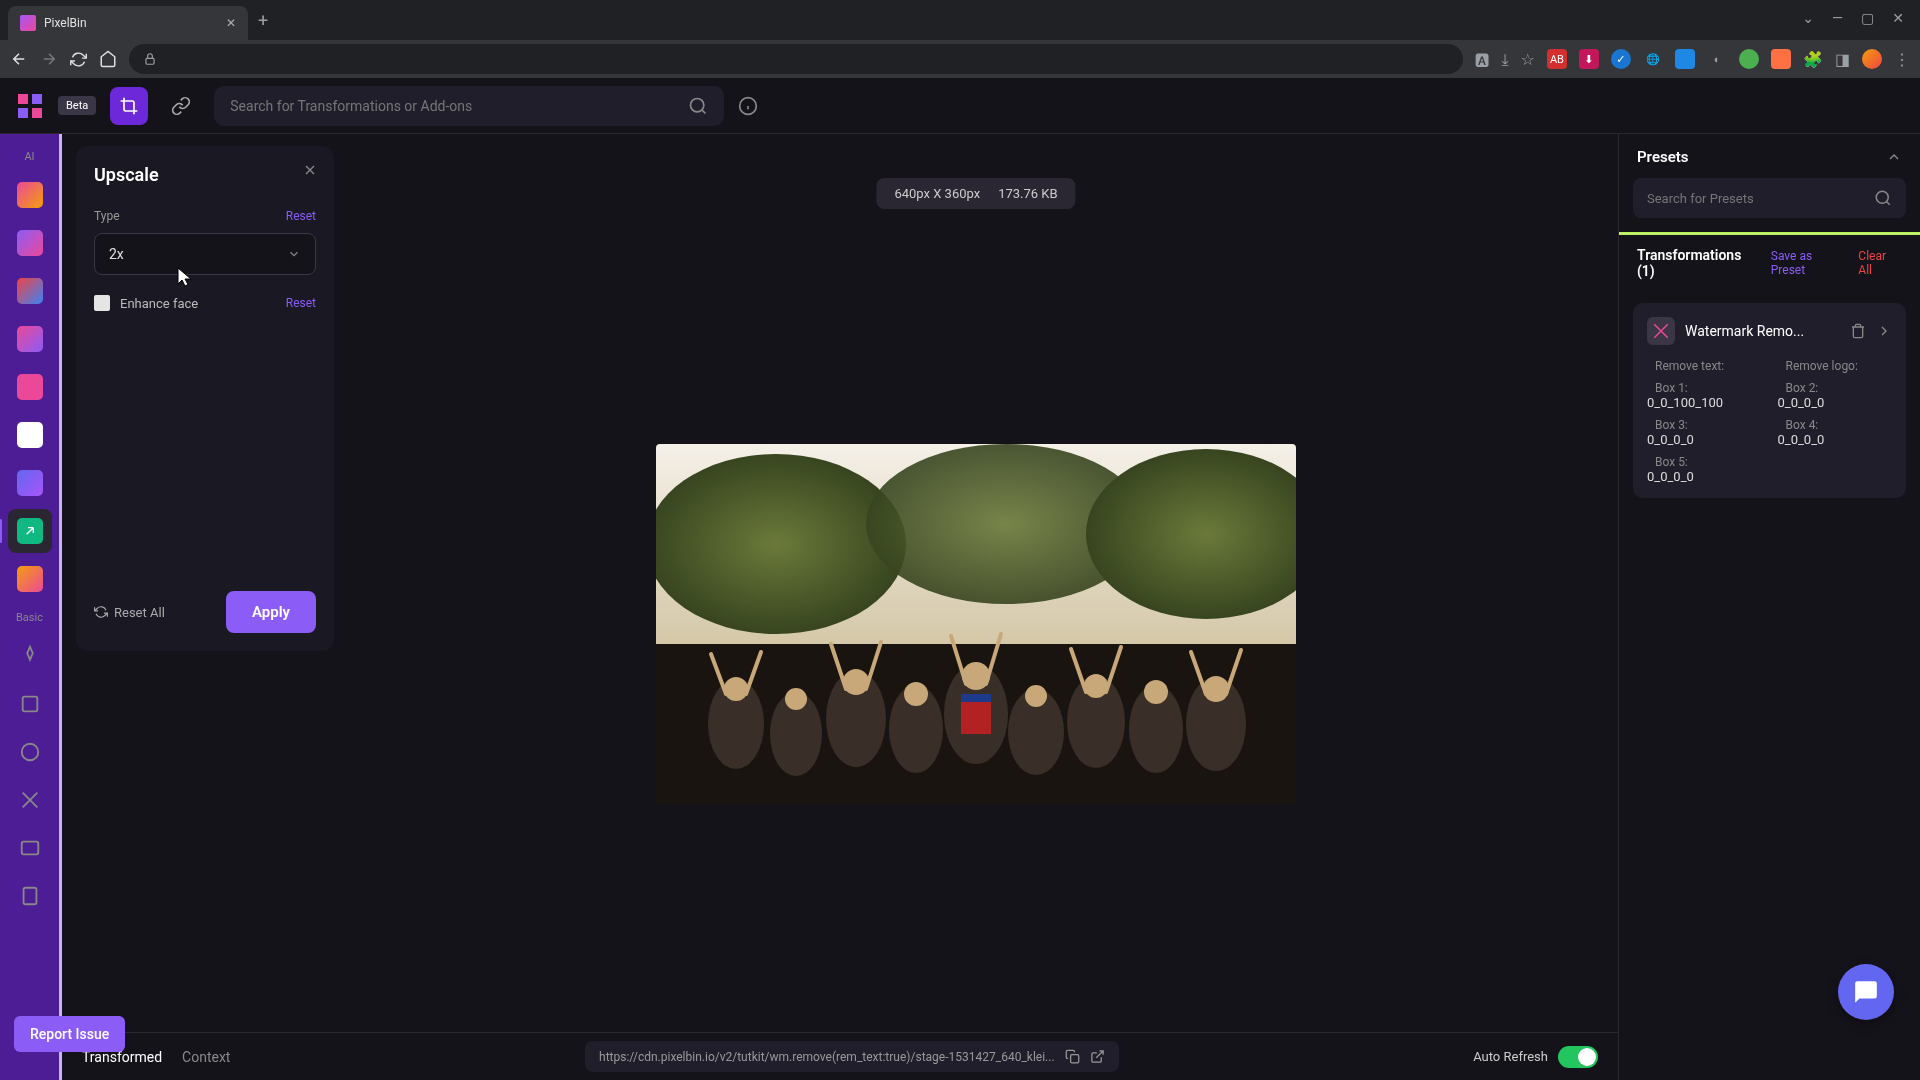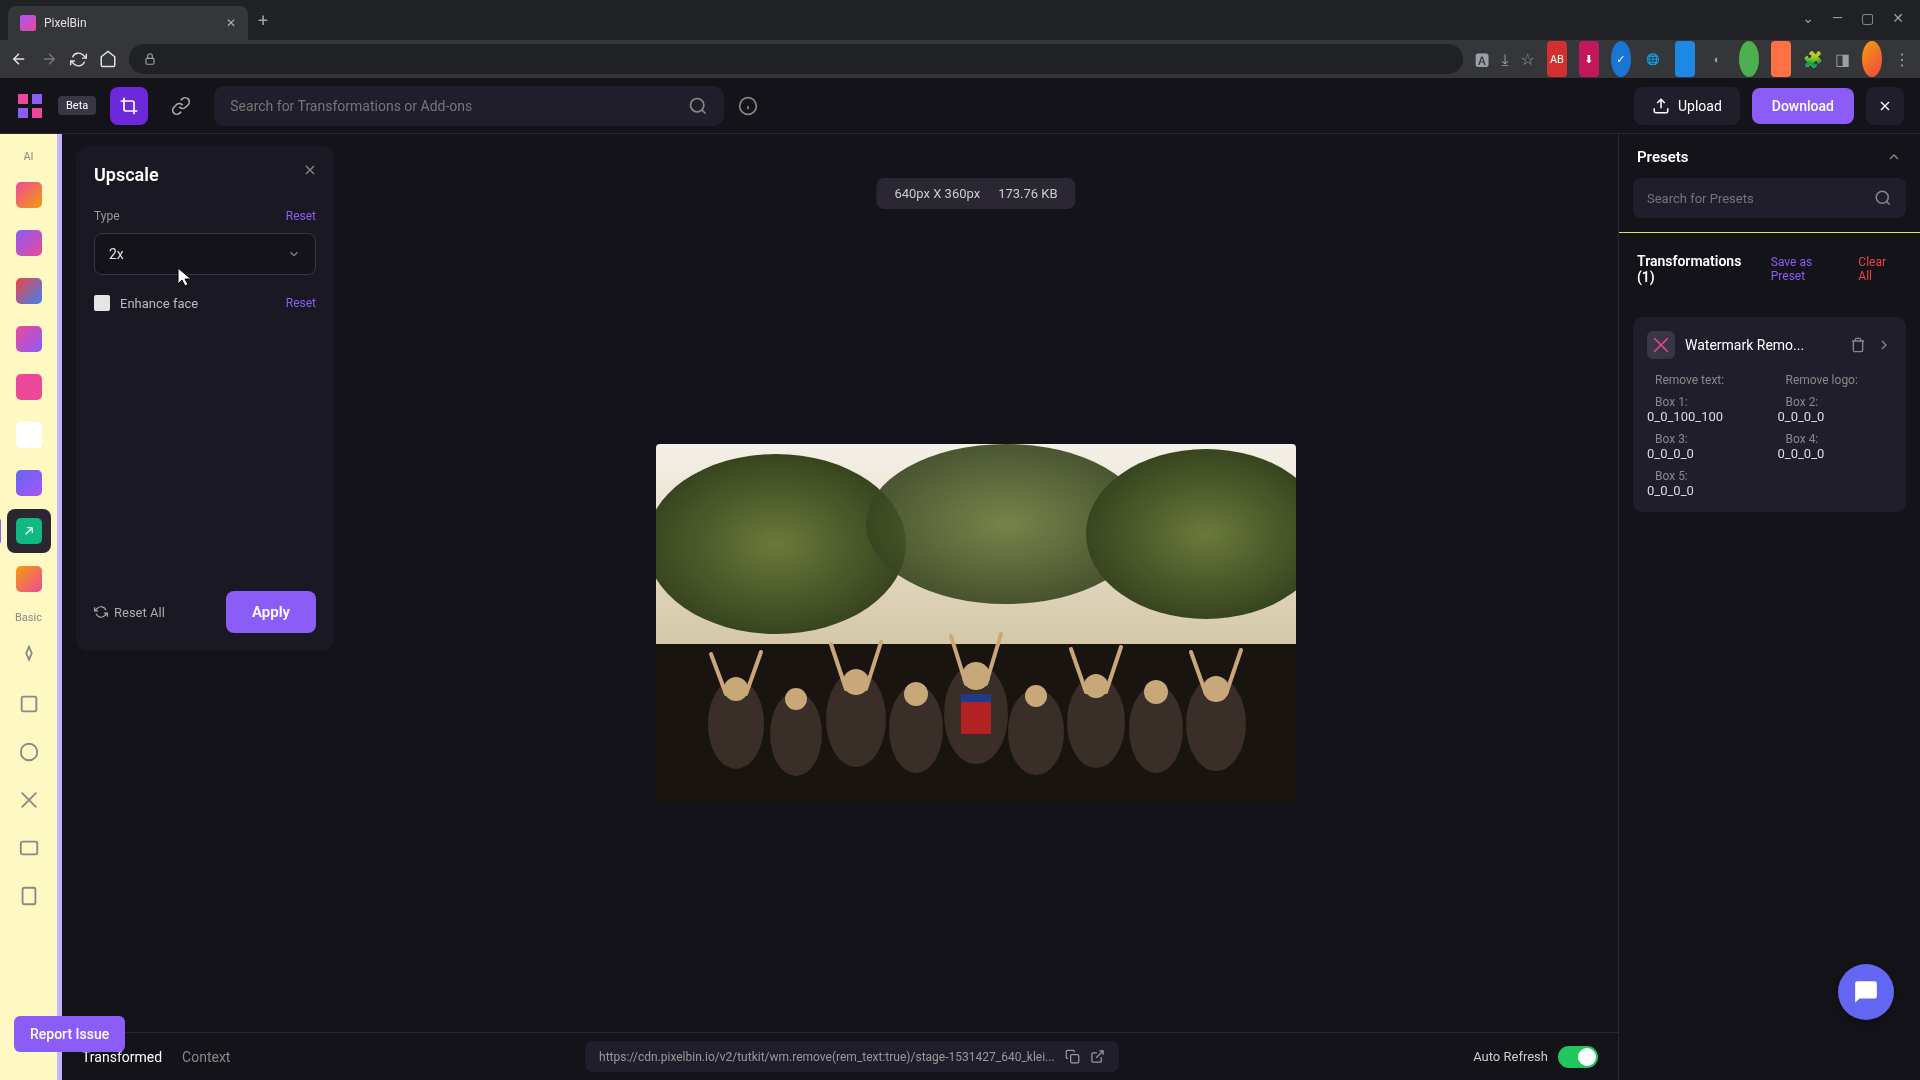--- a/index.html
+++ b/index.html
@@ -10,41 +10,41 @@
 .tab-bar { display: flex; align-items: center; height: 40px; background: #202124; padding-left: 8px; }
 .tab { display: flex; align-items: center; background: #35363a; border-radius: 8px 8px 0 0; padding: 0 12px; height: 34px; margin-top: 6px; font-size: 12px; color: #e0e0e0; gap: 8px; min-width: 240px; }
 .tab-favicon { width: 16px; height: 16px; background: linear-gradient(135deg, #a855f7, #ec4899); border-radius: 2px; }
 .tab-close { margin-left: auto; cursor: pointer; opacity: 0.7; }
 .new-tab { color: #9aa0a6; margin-left: 10px; font-size: 18px; cursor: pointer; }
 .window-controls { position: absolute; right: 0; top: 0; display: flex; gap: 18px; padding: 10px 16px; color: #9aa0a6; font-size: 14px; }
 .nav-bar { display: flex; align-items: center; height: 38px; background: #35363a; padding: 0 10px; gap: 12px; }
 .nav-btn { color: #9aa0a6; cursor: pointer; display:flex; align-items:center; }
 .url-bar { flex: 1; background: #202124; border-radius: 20px; height: 30px; display: flex; align-items: center; padding: 0 14px; font-size: 13px; color: #c0c0c0; gap: 8px; }
 .ext-icons { display: flex; gap: 12px; align-items: center; }
-.ext-icon { width: 20px; height: 36px; border-radius: 4px; display:flex; align-items:center; justify-content:center; font-size:11px; }
+.ext-icon { width: 20px; height: 20px; border-radius: 4px; display:flex; align-items:center; justify-content:center; font-size:11px; }
 
 
 .app-header { height: 56px; background: #15131a; border-bottom: 1px solid #2a2733; display: flex; align-items: center; padding: 0 16px; gap: 14px; }
 .logo { width: 28px; height: 28px; display:flex; align-items:center; justify-content:center; }
 .logo svg { width: 28px; height: 28px; }
 .beta-badge { background: #3a3645; color: #fff; font-size: 11px; padding: 3px 8px; border-radius: 4px; }
 .header-icon-btn { width: 38px; height: 38px; display: flex; align-items: center; justify-content: center; border-radius: 8px; cursor: pointer; }
 .header-icon-btn.active { background: #6d28d9; }
 .search-box { flex: 0 0 510px; background: #211e2b; border-radius: 10px; height: 40px; display: flex; align-items: center; padding: 0 16px; gap: 8px; }
 .search-box input { flex: 1; background: transparent; border: none; outline: none; color: #e0e0e0; font-size: 14px; }
 .header-right { margin-left: auto; display: flex; gap: 12px; align-items: center; }
 .btn-upload { background: #211e2b; color: #fff; padding: 10px 18px; border-radius: 8px; display: flex; align-items: center; gap: 8px; font-size: 14px; cursor: pointer; border:none; }
 .btn-download { background: #8b5cf6; color: #fff; padding: 10px 20px; border-radius: 8px; font-size: 14px; font-weight: 500; cursor: pointer; border:none; }
 .btn-close-app { width: 38px; height: 38px; background: #211e2b; border-radius: 8px; display: flex; align-items: center; justify-content: center; cursor: pointer; }
 
 
 .app-body { display: flex; height: calc(1080px - 78px - 56px); }
 
 
-.icon-rail { width: 62px; background: #fef9c3; border-right: 5px solid #c4b5fd; display: flex; flex-direction: column; align-items: center; padding-top: 10px; gap: 4px; }
+.icon-rail { width: 62px; background: #4c1d95; border-right: 3px solid #c4b5fd; display: flex; flex-direction: column; align-items: center; padding-top: 10px; gap: 4px; }
 .rail-label { font-size: 11px; color: #888; margin: 6px 0; }
 .rail-item { width: 44px; height: 44px; display: flex; align-items: center; justify-content: center; border-radius: 8px; cursor: pointer; position: relative; }
 .rail-item.active { background: #2a2733; }
 .rail-item.active::before { content: ''; position: absolute; left: -9px; top: 10px; bottom: 10px; width: 3px; background: #8b5cf6; border-radius: 2px; }
 .rail-icon { width: 26px; height: 26px; border-radius: 5px; }
 
 
 .options-panel { width: 258px; background: #1a1823; border-radius: 12px; margin: 12px 0 0 14px; padding: 18px; position: relative; height: fit-content; }
 .panel-title { font-size: 18px; font-weight: 600; color: #fff; }
 .panel-close { position: absolute; top: 16px; right: 16px; cursor: pointer; color: #888; }
@@ -75,21 +75,21 @@
 .toggle { width: 40px; height: 22px; background: #22c55e; border-radius: 11px; position: relative; cursor: pointer; }
 .toggle::after { content: ''; position: absolute; right: 2px; top: 2px; width: 18px; height: 18px; background: #fff; border-radius: 50%; }
 
 
 .right-panel { width: 302px; background: #15131a; border-left: 1px solid #2a2733; padding: 14px 0; display: flex; flex-direction: column; }
 .rp-section-header { display: flex; justify-content: space-between; align-items: center; padding: 0 18px 12px; }
 .rp-title { font-size: 15px; font-weight: 600; color: #fff; }
 .preset-search { margin: 0 14px 14px; background: #211e2b; border-radius: 8px; height: 40px; display: flex; align-items: center; padding: 0 14px; gap: 8px; }
 .preset-search input { flex: 1; background: transparent; border: none; outline: none; color: #e0e0e0; font-size: 13px; }
 .no-presets { text-align: center; color: #666; font-size: 13px; padding: 120px 0; }
-.transforms-header { display: flex; align-items: center; padding: 20px 18px; gap: 10px; border-top: 1px solid #bef264; }
+.transforms-header { display: flex; align-items: center; padding: 12px 18px; gap: 10px; border-top: 3px solid #bef264; }
 .transforms-title { font-size: 14px; font-weight: 600; color: #fff; }
 .save-preset { color: #8b5cf6; font-size: 12px; cursor: pointer; margin-left: auto; }
 .clear-all { color: #ef4444; font-size: 12px; cursor: pointer; }
 .transform-card { margin: 12px 14px; background: #211e2b; border-radius: 10px; padding: 14px; }
 .tc-header { display: flex; align-items: center; gap: 10px; margin-bottom: 14px; }
 .tc-icon { width: 28px; height: 28px; background: #3a3645; border-radius: 6px; display:flex; align-items:center; justify-content:center; }
 .tc-name { font-size: 14px; color: #fff; flex: 1; white-space: nowrap; overflow: hidden; text-overflow: ellipsis; }
 .tc-actions { display: flex; gap: 10px; color: #888; }
 .tc-grid { display: grid; grid-template-columns: 1fr 1fr; gap: 8px 16px; font-size: 12px; }
 .tc-field-label { color: #888; margin-left: 8px; }
@@ -196,34 +196,20 @@
     <input placeholder="Search for Transformations or Add-ons" style="">
     <svg width="20" height="20" viewBox="0 0 24 24" fill="none" stroke="#888" stroke-width="2">
         <circle cx="11" cy="11" r="8"></circle>
         <path d="M21 21l-4.35-4.35"></path>
       </svg>
   </div>
   <svg width="20" height="20" viewBox="0 0 24 24" fill="none" stroke="#888" stroke-width="2">
       <circle cx="12" cy="12" r="10"></circle>
       <path d="M12 16v-4M12 8h.01"></path>
     </svg>
-  <div class="header-right">
-    <button class="btn-upload">
-      <svg width="18" height="18" viewBox="0 0 24 24" fill="none" stroke="#fff" stroke-width="2">
-          <path d="M21 15v4a2 2 0 01-2 2H5a2 2 0 01-2-2v-4M17 8l-5-5-5 5M12 3v12"></path>
-        </svg>
-      <span>Upload</span>
-    </button>
-    <button class="btn-download">Download</button>
-    <div class="btn-close-app">
-      <svg width="16" height="16" viewBox="0 0 24 24" fill="none" stroke="#fff" stroke-width="2">
-          <path d="M18 6L6 18M6 6l12 12"></path>
-        </svg>
-    </div>
-  </div>
 </div>
 
 <div class="app-body">
 
   <div class="icon-rail">
     <div class="rail-label">AI</div>
     <div class="rail-item">
         <div class="rail-icon" style="background:linear-gradient(135deg,#ec4899,#f59e0b)"></div>
       </div>
     <div class="rail-item">

